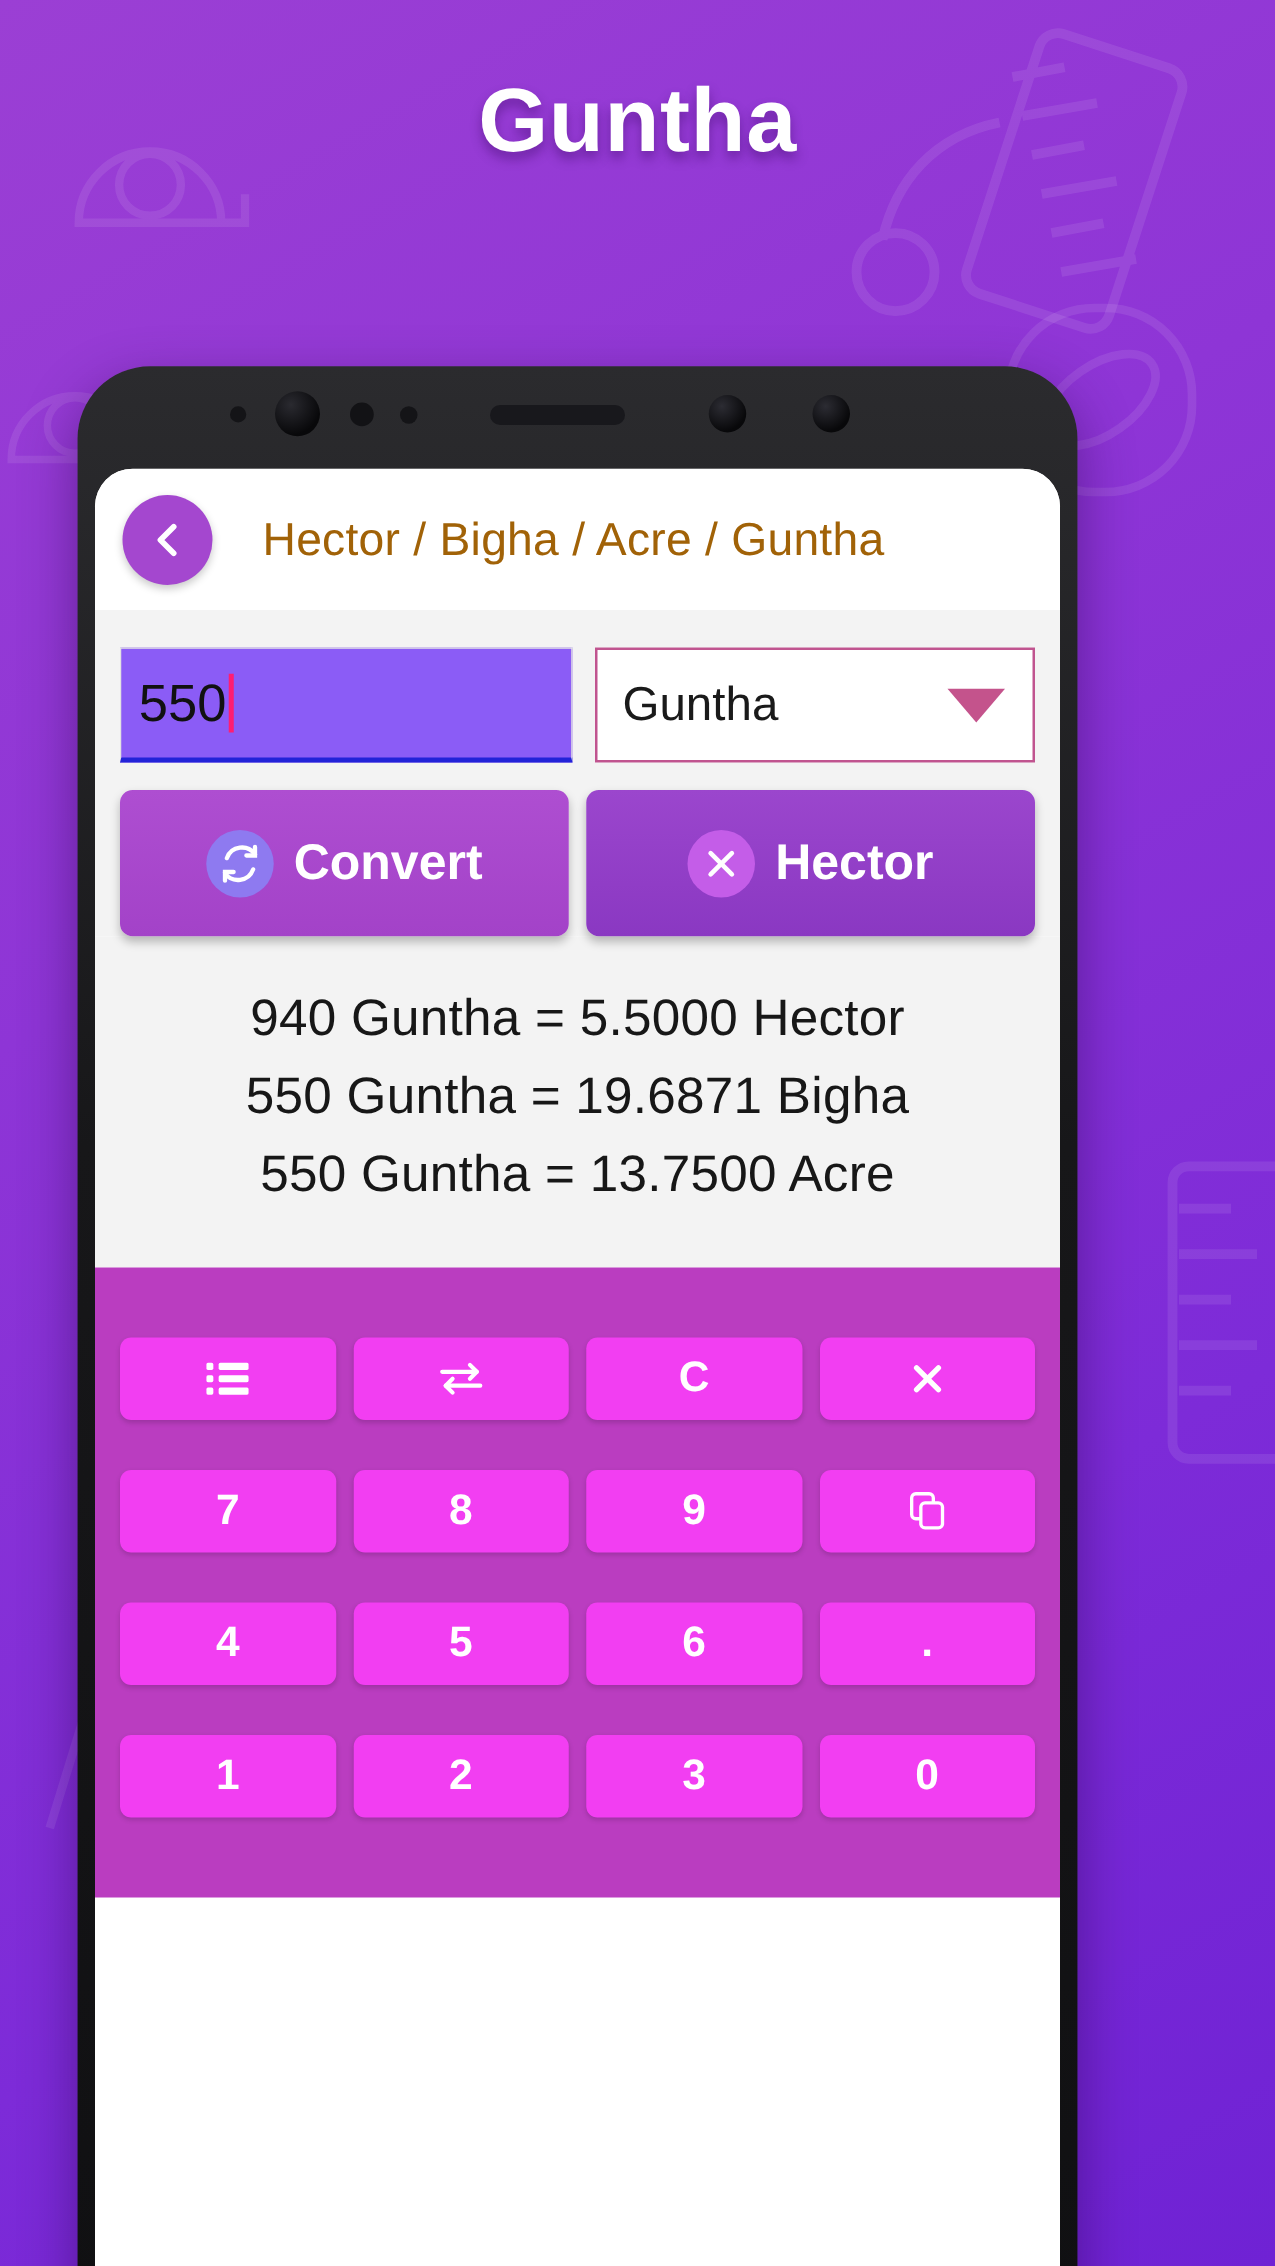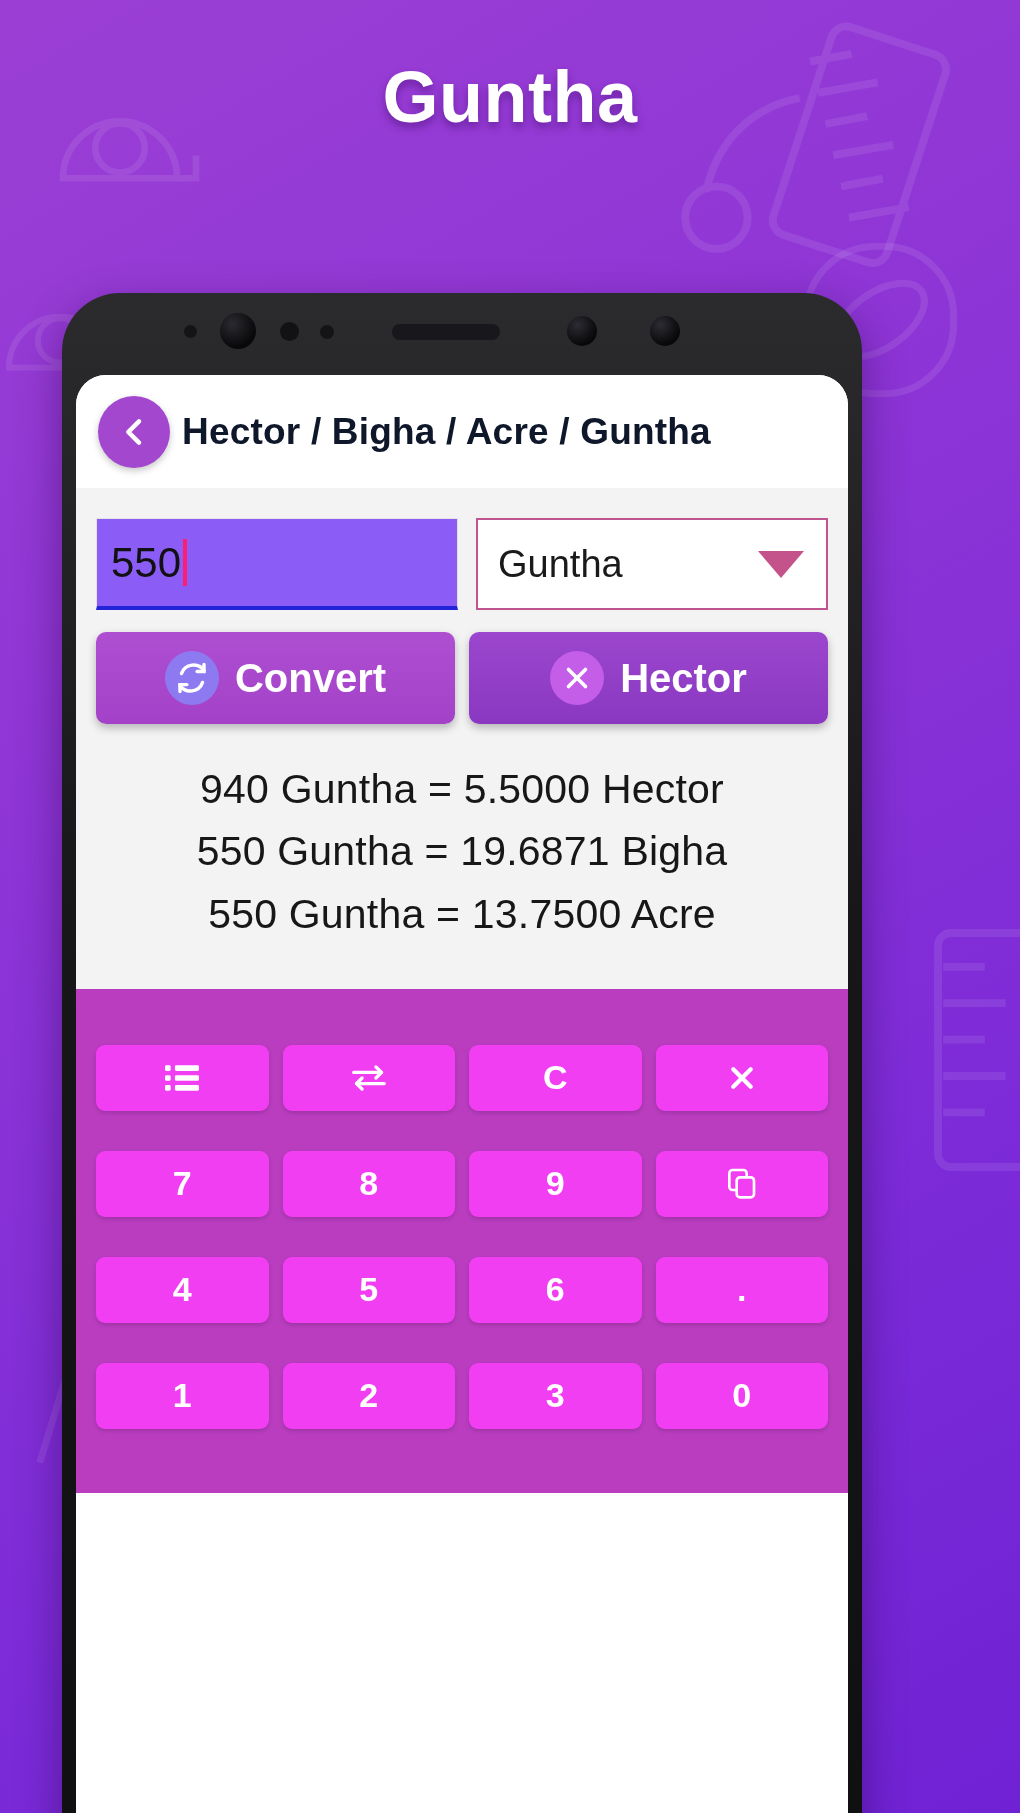--- a/index.html
+++ b/index.html
@@ -61,22 +61,22 @@
     padding-left: 22px;
   }
   .back-btn {
     width: 72px; height: 72px; border-radius: 50%;
     background: #a447cf; flex: 0 0 auto;
     display: flex; align-items: center; justify-content: center;
     box-shadow: 0 3px 7px rgba(0,0,0,.22);
   }
   .back-btn svg { display: block; }
   .appbar-title {
-    margin-left: 12px; font-size: 37px; color: #0f172a;
-    font-weight: 700; white-space: nowrap; letter-spacing: .2px;
+    margin-left: 40px; font-size: 37px; color: #a16207;
+    font-weight: 400; white-space: nowrap; letter-spacing: .2px;
   }
 
   
   .form-area { background: #f3f3f3; padding: 30px 20px 0 20px; }
   .row-inputs { display: flex; gap: 18px; }
   .num-input {
     flex: 1 1 0; height: 92px; background: #8b5cf6;
     border: 1px solid #e3e3e3; border-bottom: 4px solid #2323d8;
     display: flex; align-items: center; padding: 0 14px;
     font-size: 42px; color: #111;
@@ -88,21 +88,21 @@
     justify-content: space-between; padding: 0 22px 0 20px;
     font-size: 38px; color: #1a1a1a;
   }
   .tri-down {
     width: 0; height: 0; border-left: 23px solid transparent;
     border-right: 23px solid transparent; border-top: 27px solid #c4538c;
   }
 
   .row-buttons { display: flex; gap: 14px; margin-top: 22px; }
   .action-btn {
-    flex: 1 1 0; height: 92px; border-radius: 10px;
+    flex: 1 1 0; height: 117px; border-radius: 10px;
     display: flex; align-items: center; justify-content: center; gap: 16px;
     color: #fff; font-size: 40px; font-weight: bold;
     box-shadow: 0 4px 8px rgba(0,0,0,.25);
   }
   .btn-convert { background: linear-gradient(180deg,#ae4ed1 0%,#a342c8 100%); }
   .btn-reset   { background: linear-gradient(180deg,#9b46cd 0%,#8a38c2 100%); }
   .ico-circle {
     width: 54px; height: 54px; border-radius: 50%;
     display: flex; align-items: center; justify-content: center; flex: 0 0 auto;
   }

